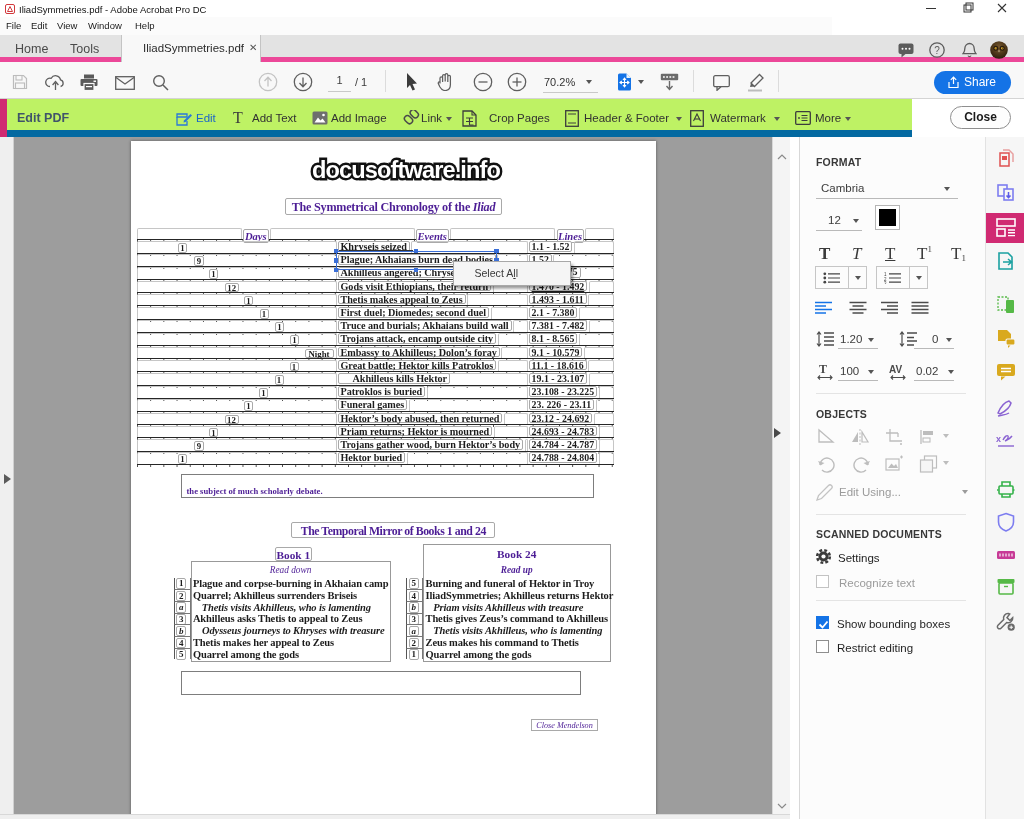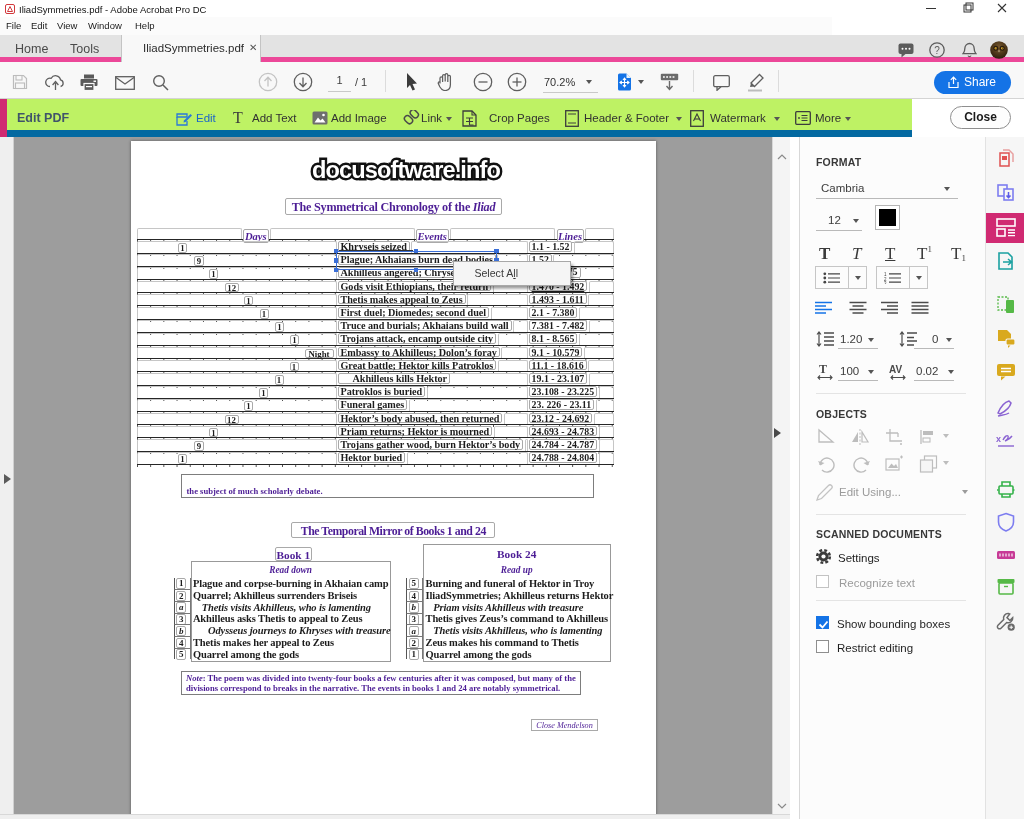--- a/index.html
+++ b/index.html
@@ -446,21 +446,21 @@
 
       <div class="bb" style="left:50px;top:332.8px;width:413px;height:24.4px;border-color:#7d7d7d;border-radius:0;"></div>
       <div class="t" style="left:55.5px;top:344.8px;font-size:8.6px;font-weight:bold;">the subject of much scholarly debate.</div>
 
       <div class="bb" style="left:160.1px;top:380.7px;width:204.4px;height:16.7px;"></div>
       <div class="t" style="left:160.1px;top:383px;width:204.4px;text-align:center;font-weight:bold;font-size:11.8px;letter-spacing:-0.45px;">The Temporal Mirror of Books 1 and 24</div>
 
       <div class="bb" style="left:143.8px;top:405.6px;width:37px;height:14.4px;"></div>
       <div class="t" style="left:143.8px;top:408px;width:37px;text-align:center;font-weight:bold;font-size:11.3px;">Book 1</div>
       <div class="bb" style="left:59.6px;top:420px;width:200px;height:101px;border-color:#999;border-radius:0;"></div>
-      <div class="t" style="left:59.6px;top:424.2px;width:200px;text-align:center;font-weight:bold;font-style:italic;font-size:9.3px;">Read down</div>
+      <div class="t" style="left:59.6px;top:424.2px;width:200px;text-align:center;font-weight:normal;font-style:italic;font-size:9.3px;">Read down</div>
 
       <div class="bb" style="left:291.7px;top:403.4px;width:188px;height:117.7px;border-color:#999;border-radius:0;"></div>
       <div class="t" style="left:291.7px;top:407.4px;width:188px;text-align:center;font-weight:bold;font-size:11.3px;">Book 24</div>
       <div class="t" style="left:291.7px;top:424.2px;width:188px;text-align:center;font-weight:bold;font-style:italic;font-size:9.3px;">Read up</div>
 
       <div class="ncell" style="left:42.5px;top:436.5px;">
           <div class="nbox">1</div>
         </div>
       <div class="ncell nt" style="left:42.5px;top:448.2px;">
           <div class="nbox">2</div>
@@ -500,34 +500,32 @@
           <div class="nbox">2</div>
         </div>
       <div class="ncell nt" style="left:274.9px;top:506.7px;">
           <div class="nbox">1</div>
         </div>
 
       <div class="br" style="left:61.9px;top:437.3px;">Plague and corpse-burning in Akhaian camp</div>
       <div class="br" style="left:61.9px;top:449px;">Quarrel; Akhilleus surrenders Briseis</div>
       <div class="br bi" style="left:70.8px;top:460.7px;">Thetis visits Akhilleus, who is lamenting</div>
       <div class="br" style="left:61.9px;top:472.4px;">Akhilleus asks Thetis to appeal to Zeus</div>
-      <div class="br bi" style="left:77px;top:484.1px;">Odysseus journeys to Khryses with treasure</div>
+      <div class="br bi" style="left:71px;top:484.1px;">Odysseus journeys to Khryses with treasure</div>
       <div class="br" style="left:61.9px;top:495.8px;">Thetis makes her appeal to Zeus</div>
       <div class="br" style="left:61.9px;top:507.5px;">Quarrel among the gods</div>
       <div class="br" style="left:294.5px;top:437.3px;">Burning and funeral of Hektor in Troy</div>
       <div class="br" style="left:294.5px;top:449px;">IliadSymmetries; Akhilleus returns Hektor</div>
       <div class="br bi" style="left:302.3px;top:460.7px;">Priam visits Akhilleus with treasure</div>
       <div class="br" style="left:294.5px;top:472.4px;">Thetis gives Zeus’s command to Akhilleus</div>
       <div class="br bi" style="left:302.3px;top:484.1px;">Thetis visits Akhilleus, who is lamenting</div>
       <div class="br" style="left:294.5px;top:495.8px;">Zeus makes his command to Thetis</div>
       <div class="br" style="left:294.5px;top:507.5px;">Quarrel among the gods</div>
 
       <div class="bb" style="left:49.5px;top:529.7px;width:400px;height:24.5px;border-color:#7d7d7d;border-radius:0;"></div>
-      <div class="t" style="left:55px;top:532.2px;font-size:8.6px;font-weight:bold;"><i>Note</i>: The poem was divided into twenty-four books a few centuries after it was composed, but many of the</div>
-      <div class="t" style="left:55px;top:541.7px;font-size:8.6px;font-weight:bold;">divisions correspond to breaks in the narrative. The events in books 1 and 24 are notably symmetrical.</div>
 
       <div class="bb" style="left:400px;top:577.6px;width:67px;height:12.6px;border-radius:0;"></div>
       <div class="t" style="left:400px;top:579.6px;width:67px;text-align:center;font-style:italic;font-size:8.2px;">Close Mendelson</div>
     </div>
   </div>
   <div id="vscroll">
     <svg class="abs" style="left:4px;top:17px" width="10" height="6" viewBox="0 0 10 6">
         <path d="M1 5 L5 1 L9 5" fill="none" stroke="#8a8a8a" stroke-width="1.2"></path>
       </svg>
     <svg class="abs" style="left:4px;top:666px" width="10" height="6" viewBox="0 0 10 6">

